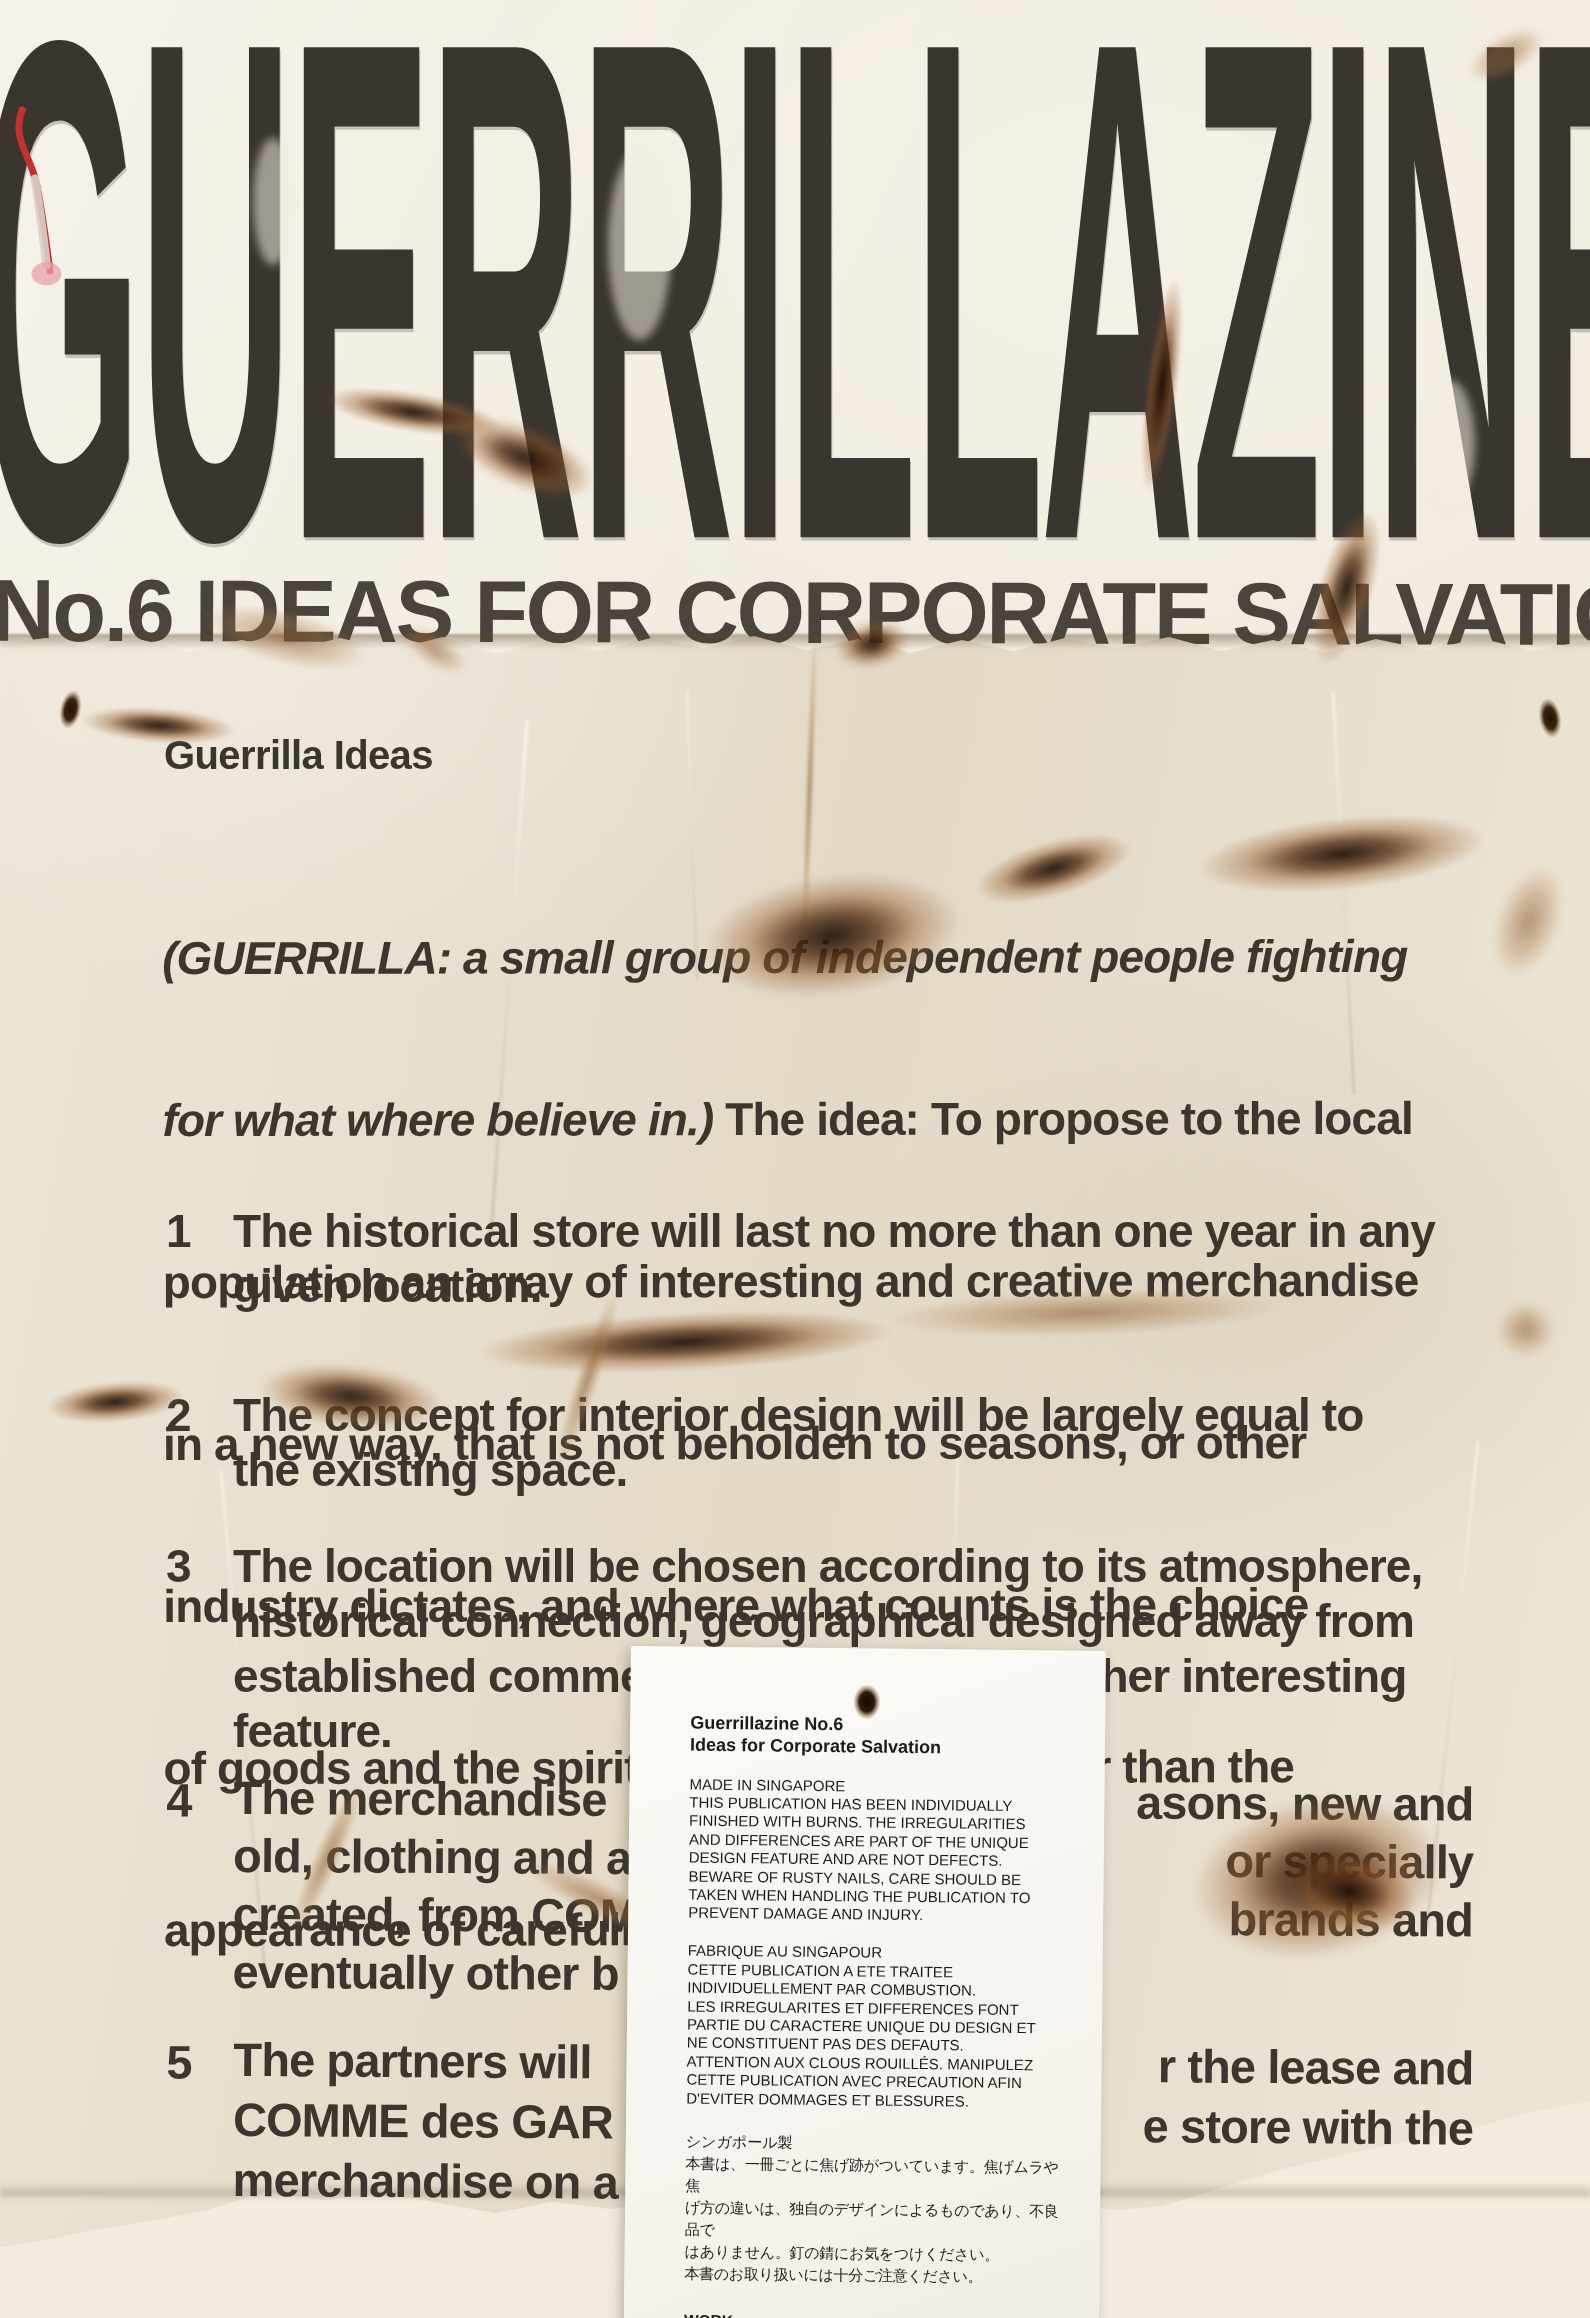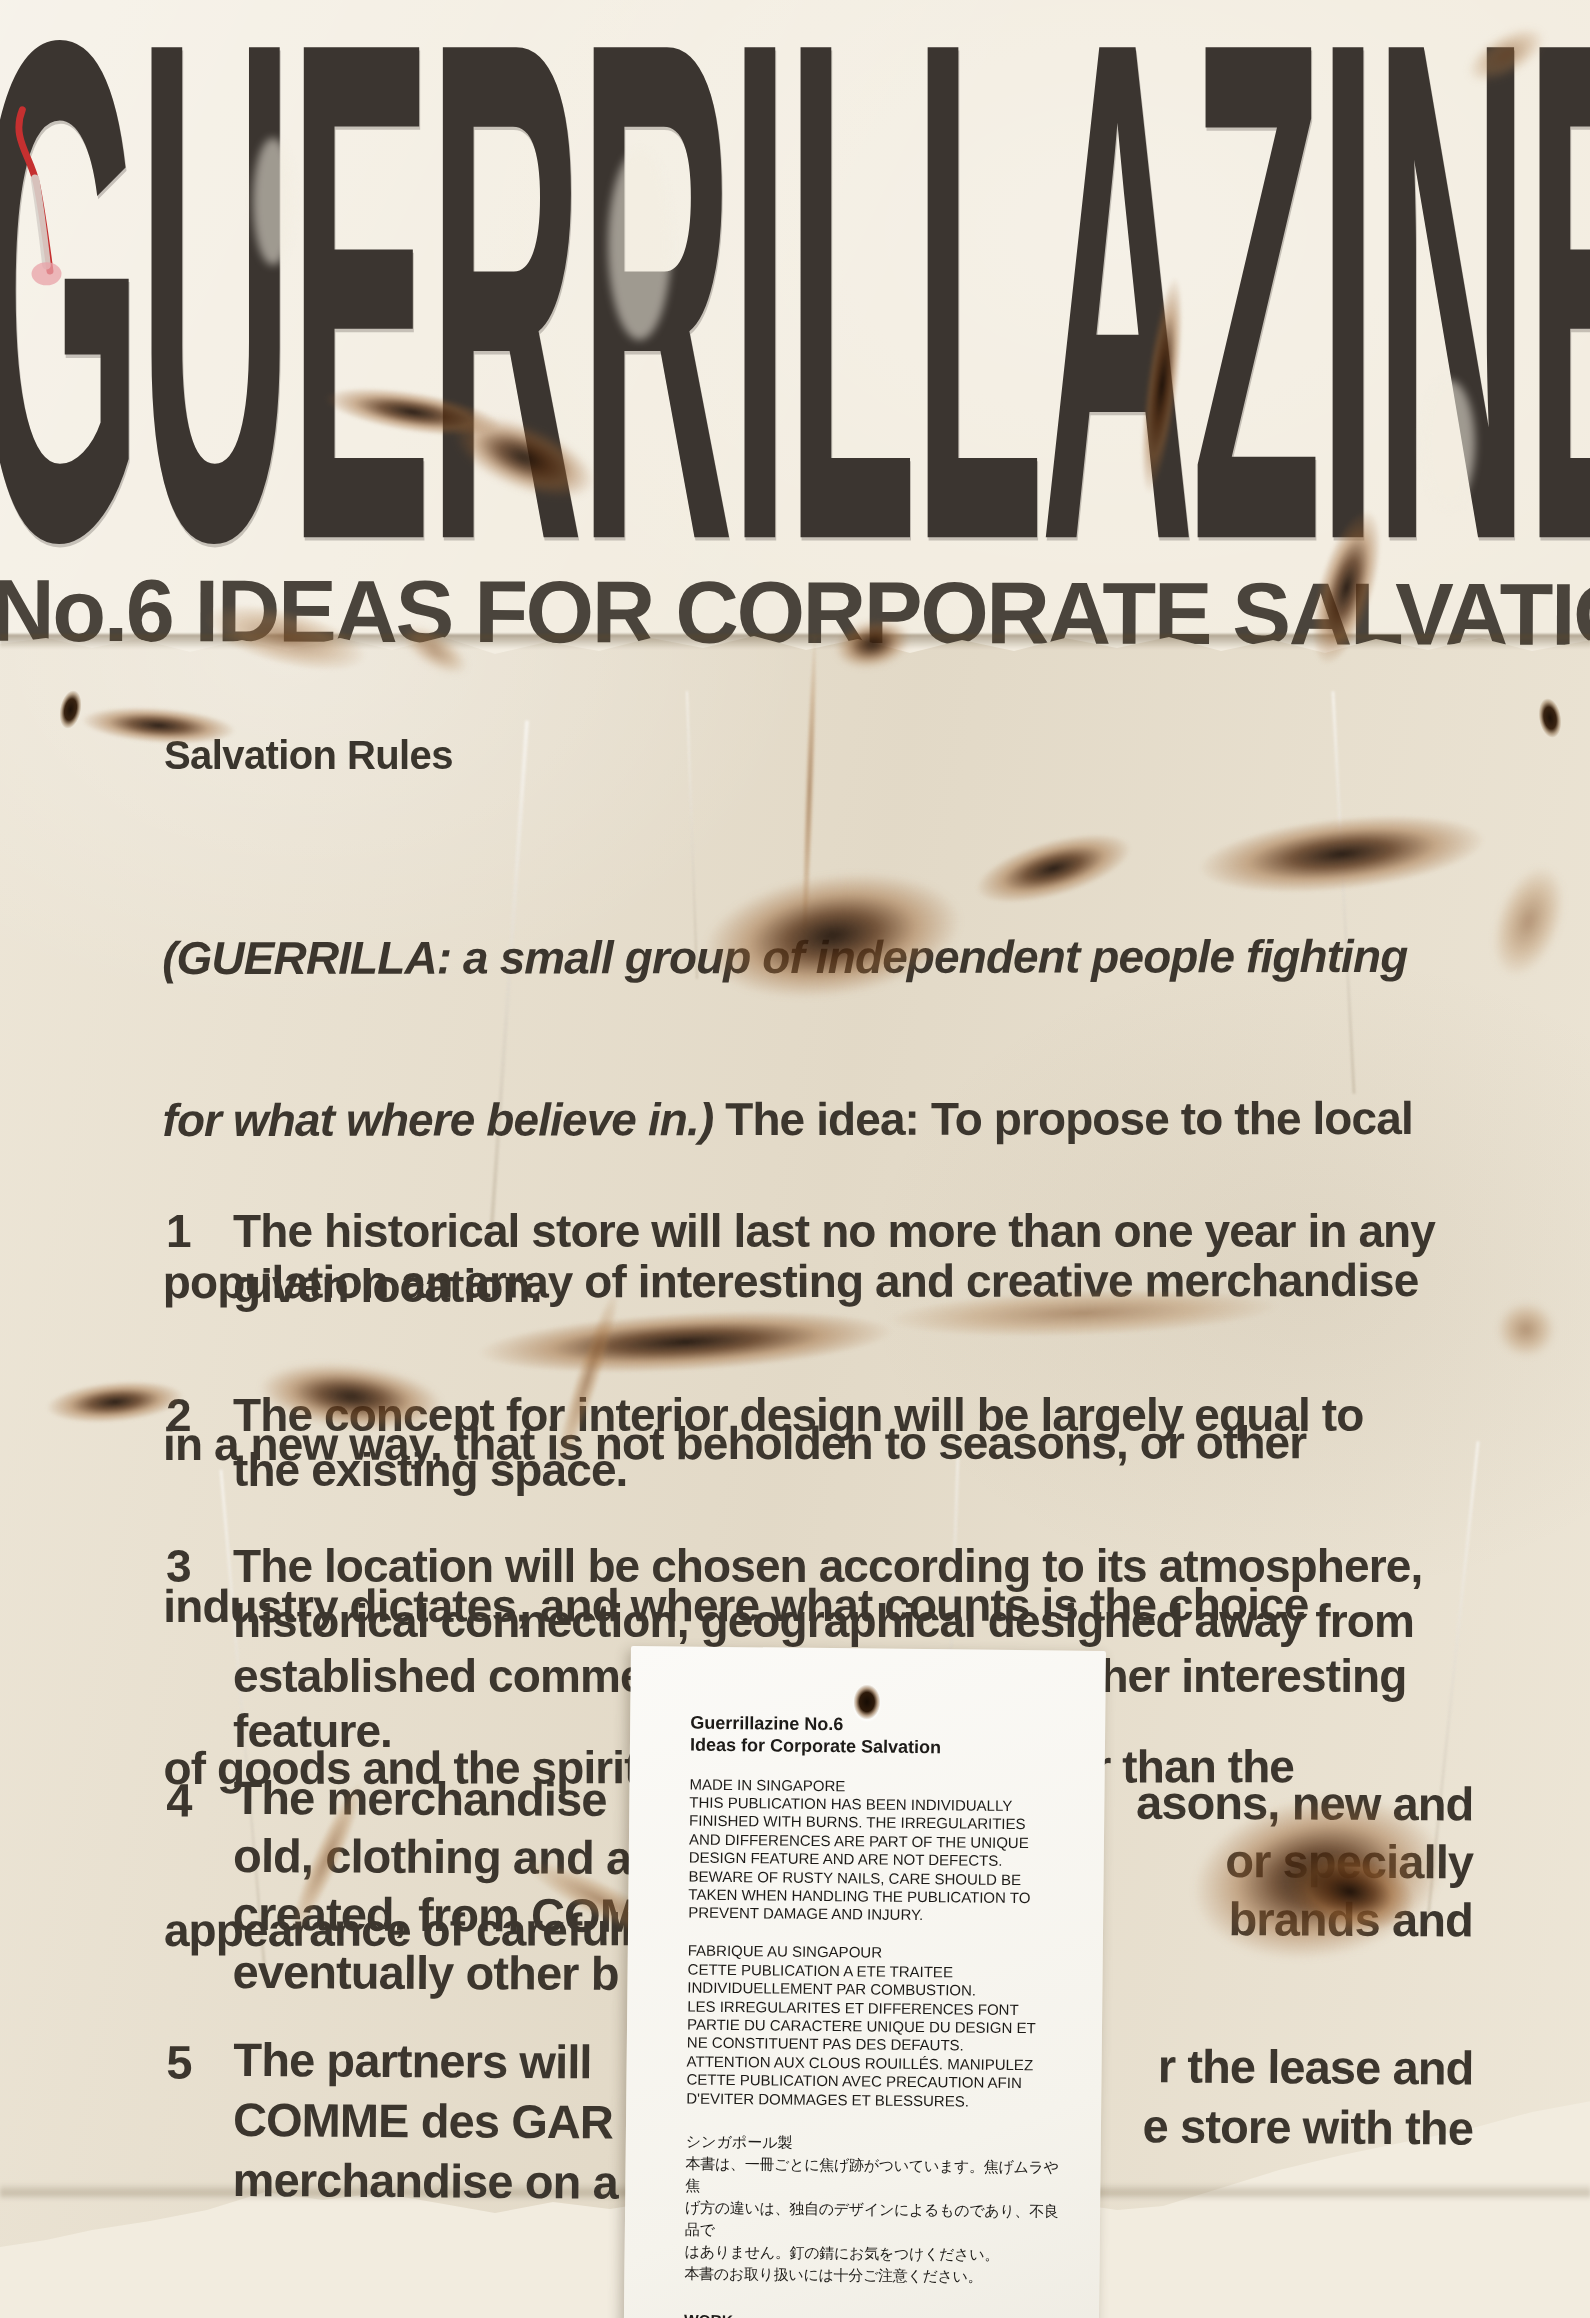--- a/index.html
+++ b/index.html
@@ -106,21 +106,21 @@
   <div class="crease" style="left:507px;top:720px;width:3.5px;height:518px;transform:rotate(4deg);"></div>
   <div class="crease" style="left:1342px;top:691px;width:2.9px;height:403px;transform:rotate(-3deg);"></div>
   <div class="crease" style="left:950px;top:1411px;width:2.9px;height:461px;transform:rotate(2deg);"></div>
   <div class="crease" style="left:242px;top:1469px;width:2.9px;height:518px;transform:rotate(-5deg);"></div>
   <div class="crease" style="left:1451px;top:1440px;width:2.9px;height:490px;transform:rotate(6deg);"></div>
   <div class="crease" style="left:691px;top:691px;width:2.3px;height:288px;transform:rotate(-2deg);"></div>
 
   <div class="nail-hole" style="left:60px;top:690px;width:21px;height:39px;transform:rotate(12deg);"></div>
   <div class="nail-hole" style="left:1539px;top:698px;width:22px;height:40px;transform:rotate(-10deg);"></div>
 
-  <div class="sheet-heading">Salvation Rules</div>
+  <div class="sheet-heading">Guerrilla Ideas</div>
 
   <div class="intro">
     <div><span class="it">(GUERRILLA: a small group of independent people fighting</span><span></span></div>
     <div><span class="it">for what where believe in.) </span><span>The idea: To propose to the local</span></div>
     <div><span class="it"></span><span>population an array of interesting and creative merchandise</span></div>
     <div><span class="it"></span><span>in a new way, that is not beholden to seasons, or other</span></div>
     <div><span class="it"></span><span>industry dictates, and where what counts is the choice</span></div>
     <div><span class="it"></span><span>of goods and the spirit and the energy, rather than the</span></div>
     <div><span class="it"></span><span>appearance of carefully designed interiors.</span></div>
   </div>

